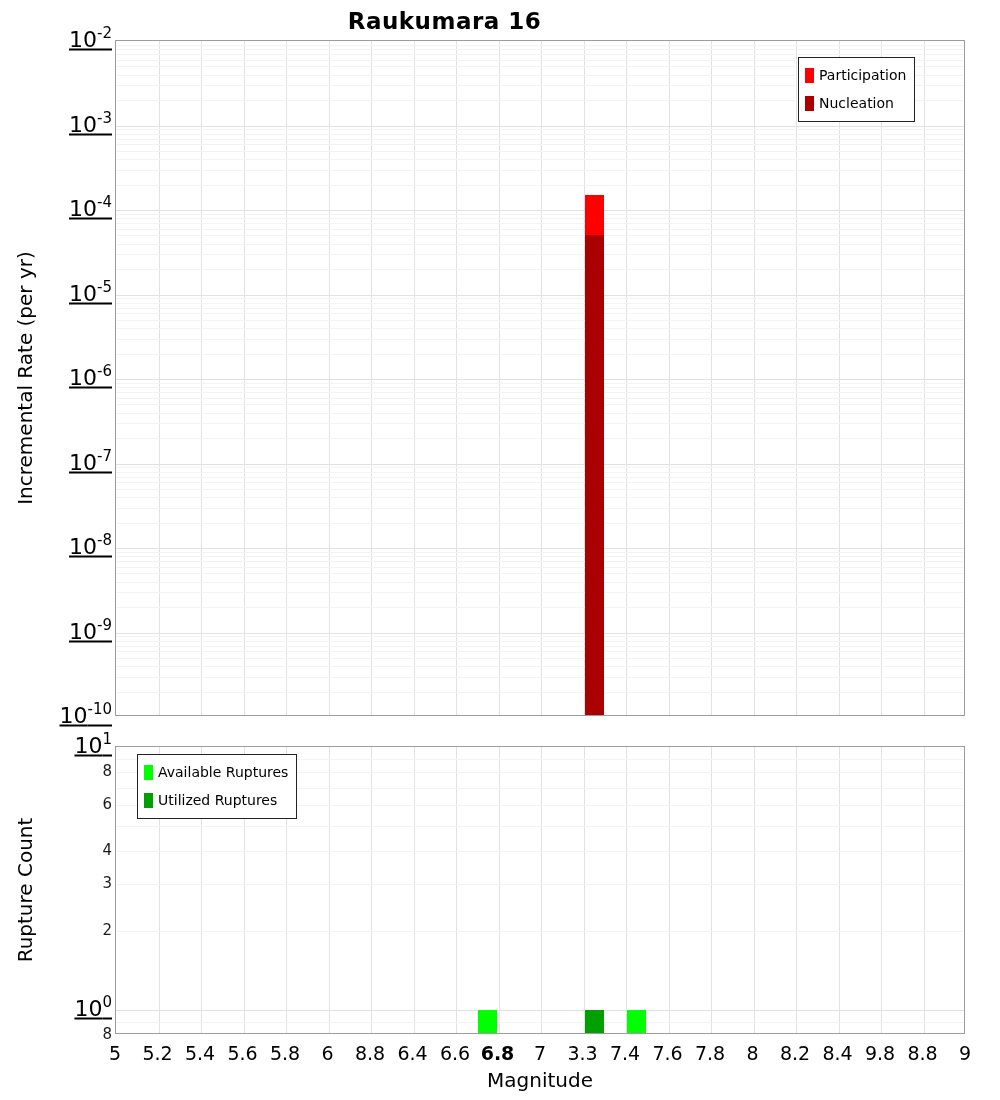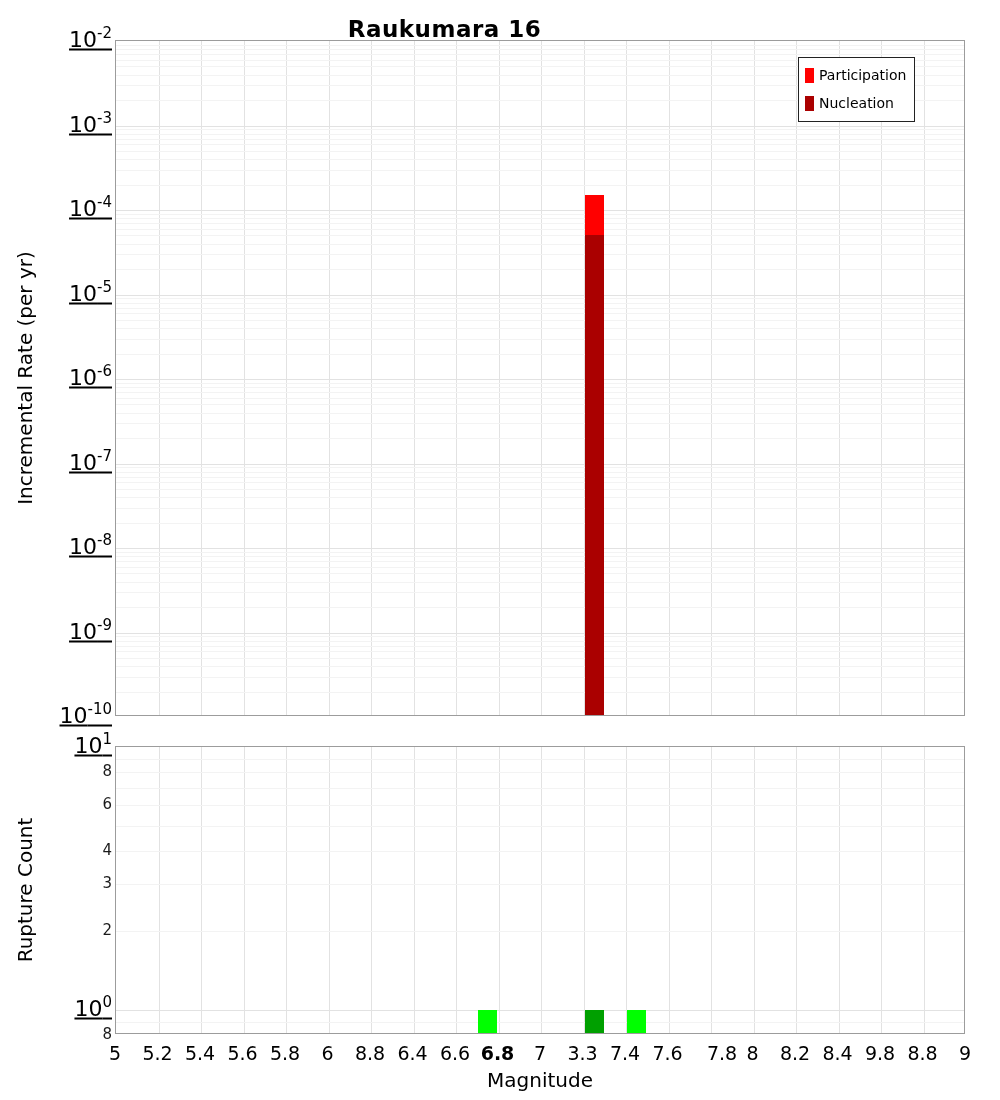--- a/index.html
+++ b/index.html
@@ -7,21 +7,21 @@
     --grid-major:#e2e2e2;
     --grid-minor:#f3f3f3;
     --text:#000000;
   }
   *{box-sizing:border-box;}
   html,body{margin:0;padding:0;background:#ffffff;}
   body{font-family:"DejaVu Sans","Liberation Sans",sans-serif;color:var(--text);}
   #canvas{position:relative;width:1000px;height:1100px;background:#ffffff;overflow:hidden;}
 
   .chart-title{
-    position:absolute;left:0;top:16px;width:889px;text-align:center;
+    position:absolute;left:0;top:8px;width:889px;text-align:center;
     font-size:23px;font-weight:bold;letter-spacing:.5px;
   }
   .plot{
     position:absolute;left:115px;width:850px;
     border:1.5px solid var(--frame);background:#ffffff;overflow:hidden;
   }
   #plot-top{top:40px;height:676px;}
   #plot-bot{top:746px;height:288px;}
 
   .vgrid{position:absolute;top:0;bottom:0;width:1px;background:var(--grid-major);}
@@ -203,20 +203,30 @@
     <div class="legend-row">
       <span class="swatch" style="background: rgb(255, 0, 0);"></span>
       <span class="legend-label">Participation</span>
     </div>
     <div class="legend-row">
       <span class="swatch" style="background: rgb(170, 0, 0);"></span>
       <span class="legend-label">Nucleation</span>
     </div>
   </div>
 
+  <div class="legend" id="legend-bot" style="left:137px;top:754px;">
+    <div class="legend-row">
+      <span class="swatch" style="background: rgb(0, 255, 0);"></span>
+      <span class="legend-label">Available Ruptures</span>
+    </div>
+    <div class="legend-row">
+      <span class="swatch" style="background: rgb(0, 160, 0);"></span>
+      <span class="legend-label">Utilized Ruptures</span>
+    </div>
+  </div>
 
 <div class="ytick-big" style="top: 40px;">10<sup>-2</sup></div>
     <div class="ytick-big" style="top: 124.5px;">10<sup>-3</sup></div>
     <div class="ytick-big" style="top: 209px;">10<sup>-4</sup></div>
     <div class="ytick-big" style="top: 293.5px;">10<sup>-5</sup></div>
     <div class="ytick-big" style="top: 378px;">10<sup>-6</sup></div>
     <div class="ytick-big" style="top: 462.5px;">10<sup>-7</sup></div>
     <div class="ytick-big" style="top: 547px;">10<sup>-8</sup></div>
     <div class="ytick-big" style="top: 631.5px;">10<sup>-9</sup></div>
     <div class="ytick-big" style="top: 716px;">10<sup>-10</sup></div>
@@ -235,20 +245,20 @@
     <div class="xtick" style="left: 285px;">5.8</div>
     <div class="xtick" style="left: 327.5px;">6</div>
     <div class="xtick" style="left: 370px;">8.8</div>
     <div class="xtick" style="left: 412.5px;">6.4</div>
     <div class="xtick" style="left: 455px;">6.6</div>
     <div class="xtick" style="left: 497.5px; font-weight: bold;">6.8</div>
     <div class="xtick" style="left: 540px;">7</div>
     <div class="xtick" style="left: 582.5px;">3.3</div>
     <div class="xtick" style="left: 625px;">7.4</div>
     <div class="xtick" style="left: 667.5px;">7.6</div>
-    <div class="xtick" style="left: 710px; margin-left: 12px;">7.8</div>
+    <div class="xtick" style="left: 710px;">7.8</div>
     <div class="xtick" style="left: 752.5px;">8</div>
     <div class="xtick" style="left: 795px;">8.2</div>
     <div class="xtick" style="left: 837.5px;">8.4</div>
     <div class="xtick" style="left: 880px;">9.8</div>
     <div class="xtick" style="left: 922.5px;">8.8</div>
     <div class="xtick" style="left: 965px;">9</div>
   </div>
 
 </body></html>

